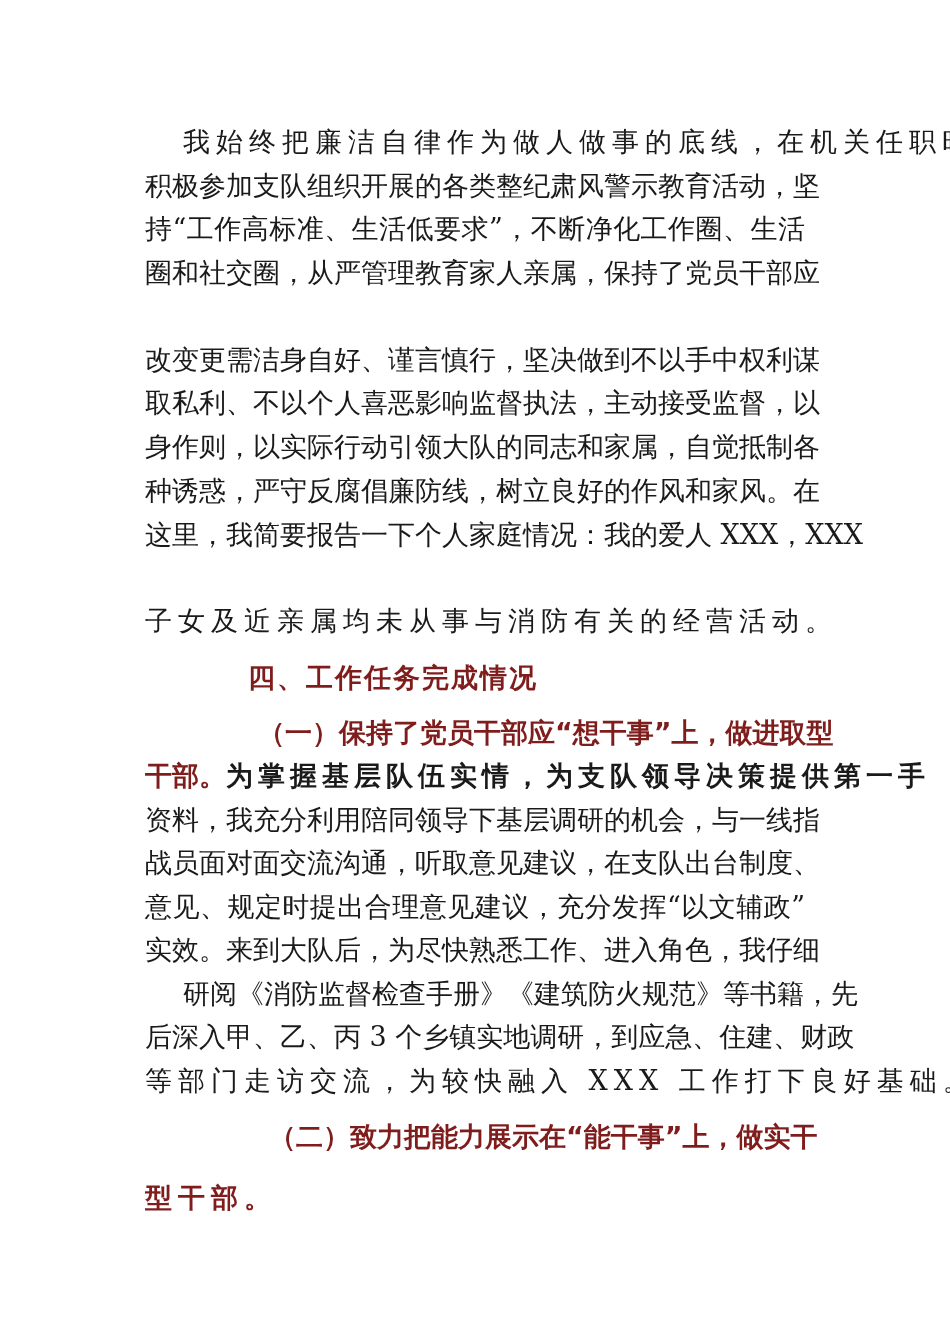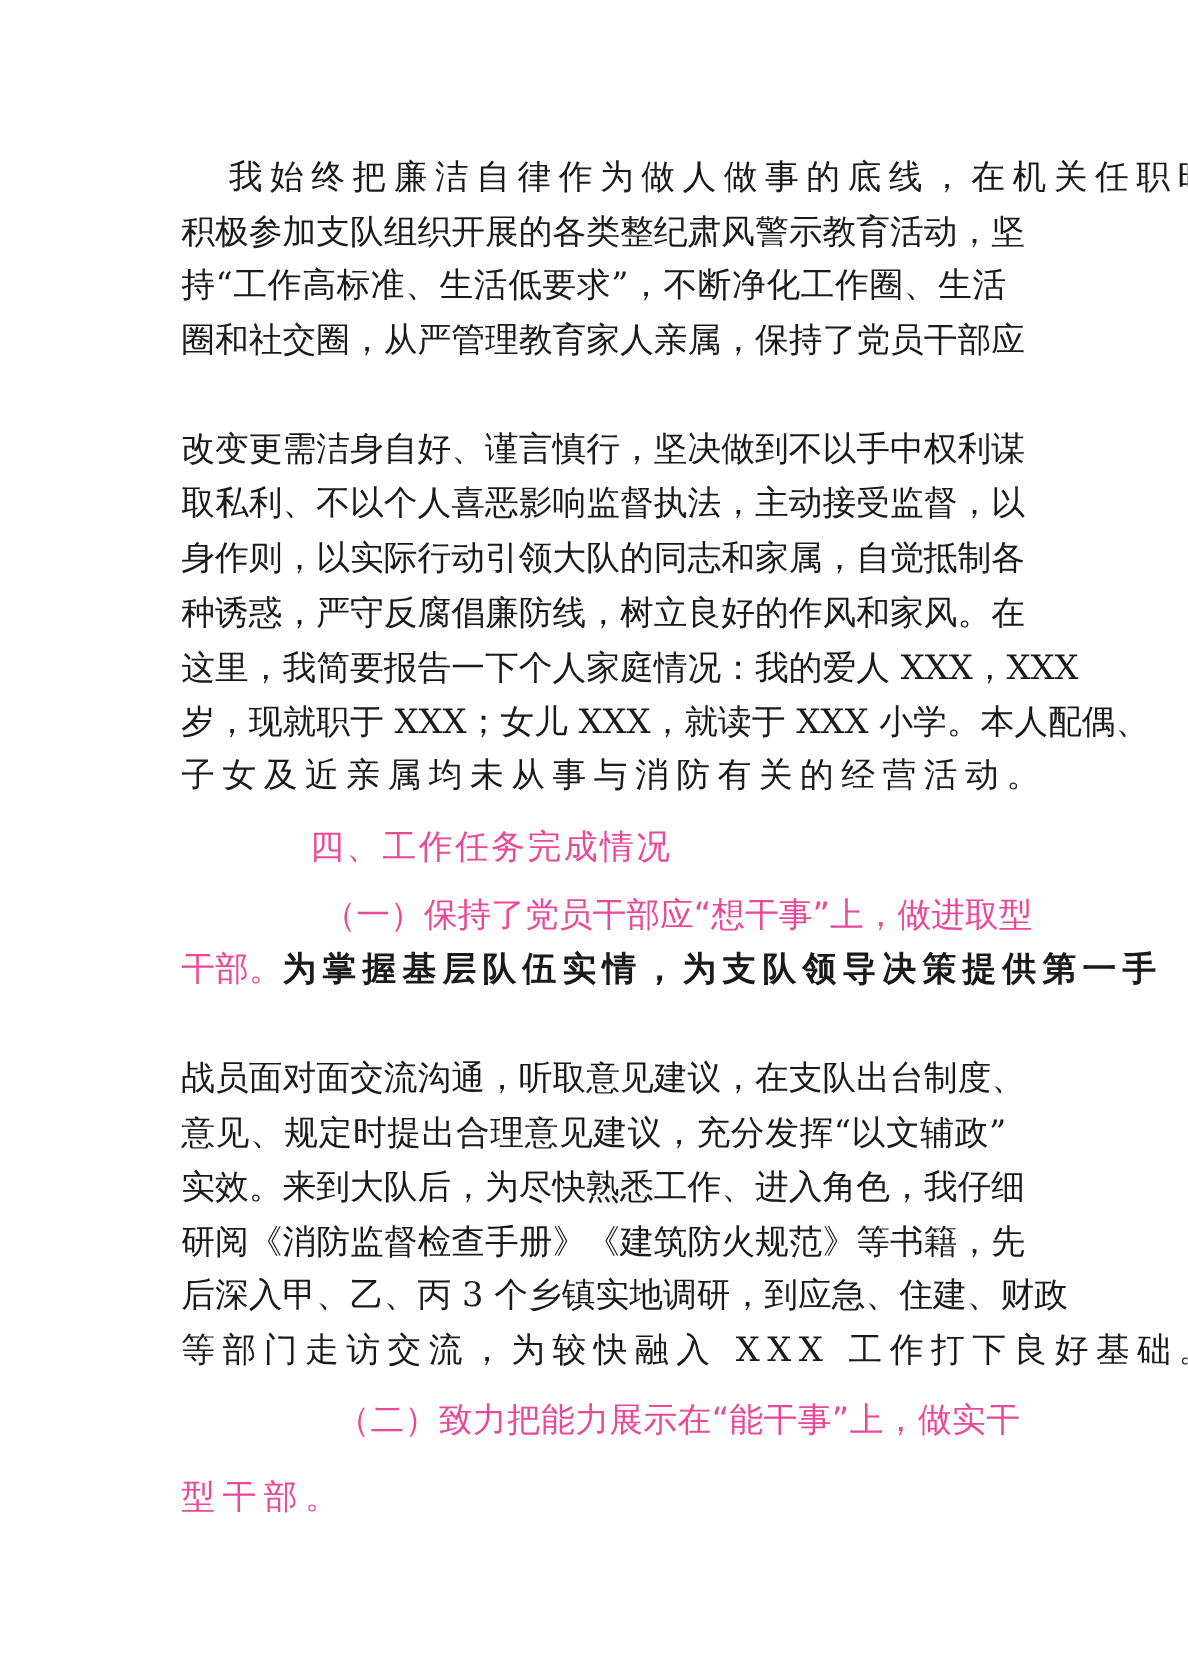--- a/index.html
+++ b/index.html
@@ -11,54 +11,54 @@
     white-space: nowrap;
     font-family: "DejaVu Serif", "Liberation Serif", serif;
     font-size: 27px;
     letter-spacing: 6px;
     color: #1a1a1a;
     height: 40px;
     line-height: 40px;
   }
   .bold {
     font-family: "DejaVu Sans", "Liberation Sans", sans-serif;
-    font-weight: normal;
-    color: #ec4899;
+    font-weight: bold;
+    color: #7f1d1d;
   }
   .indent { left: 183px; }
   .heading { left: 248px; letter-spacing: 2px; }
   .subhead-start { left: 258px; }
   .justify { width: 660px; text-align: justify; text-align-last: justify; letter-spacing: 0; }
 </style>
 </head>
 <body>
 
 <div class="page">
 
   <div class="line indent" style="top:122px;">我始终把廉洁自律作为做人做事的底线，在机关任职时，</div>
   <div class="line justify" style="top:166px;">积极参加支队组织开展的各类整纪肃风警示教育活动，坚</div>
   <div class="line justify" style="top:209px;">持“工作高标准、生活低要求”，不断净化工作圈、生活</div>
   <div class="line justify" style="top:253px;">圈和社交圈，从严管理教育家人亲属，保持了党员干部应</div>
   <div class="line justify" style="top:340px;">改变更需洁身自好、谨言慎行，坚决做到不以手中权利谋</div>
   <div class="line justify" style="top:383px;">取私利、不以个人喜恶影响监督执法，主动接受监督，以</div>
   <div class="line justify" style="top:427px;">身作则，以实际行动引领大队的同志和家属，自觉抵制各</div>
   <div class="line justify" style="top:471px;">种诱惑，严守反腐倡廉防线，树立良好的作风和家风。在</div>
   <div class="line justify" style="top:515px;">这里，我简要报告一下个人家庭情况：我的爱人 XXX，XXX</div>
-  <div class="line justify" style="top:558px;">岁，现就职于 XXX；女儿 XXX，就读于 XXX 小学。本人配偶、</div>
   <div class="line" style="top:601px;">子女及近亲属均未从事与消防有关的经营活动。</div>
 
   <div class="line bold heading" style="top:658px;">四、工作任务完成情况</div>
 
   <div class="line bold subhead-start" style="top:713px; width:547px; text-align:justify; text-align-last:justify; letter-spacing:0;">（一）保持了党员干部应“想干事”上，做进取型</div>
   <div class="line" style="top:756px; letter-spacing:0; width:660px;">
     <span class="bold">干部。</span><span style="letter-spacing:5px;font-weight:bold;">为掌握基层队伍实情，为支队领导决策提供第一手</span>
   </div>
+  <div class="line justify" style="top:800px;">资料，我充分利用陪同领导下基层调研的机会，与一线指</div>
   <div class="line justify" style="top:843px;">战员面对面交流沟通，听取意见建议，在支队出台制度、</div>
   <div class="line justify" style="top:887px;">意见、规定时提出合理意见建议，充分发挥“以文辅政”</div>
   <div class="line justify" style="top:930px;">实效。来到大队后，为尽快熟悉工作、进入角色，我仔细</div>
-  <div class="line justify" style="top:974px;">研阅《消防监督检查手册》《建筑防火规范》等书籍，先</div>
+  <div class="line justify" style="top:974px;margin-left:38px;">研阅《消防监督检查手册》《建筑防火规范》等书籍，先</div>
   <div class="line justify" style="top:1017px;">后深入甲、乙、丙 3 个乡镇实地调研，到应急、住建、财政</div>
   <div class="line" style="top:1061px;">等部门走访交流，为较快融入 XXX 工作打下良好基础。</div>
 
   <div class="line bold subhead-start" style="top:1117px; width:547px; text-align:justify; text-align-last:justify; letter-spacing:0;margin-left:11px;">（二）致力把能力展示在“能干事”上，做实干</div>
   <div class="line bold" style="top:1178px;">型干部。</div>
 
 </div>
 
 </body></html>

